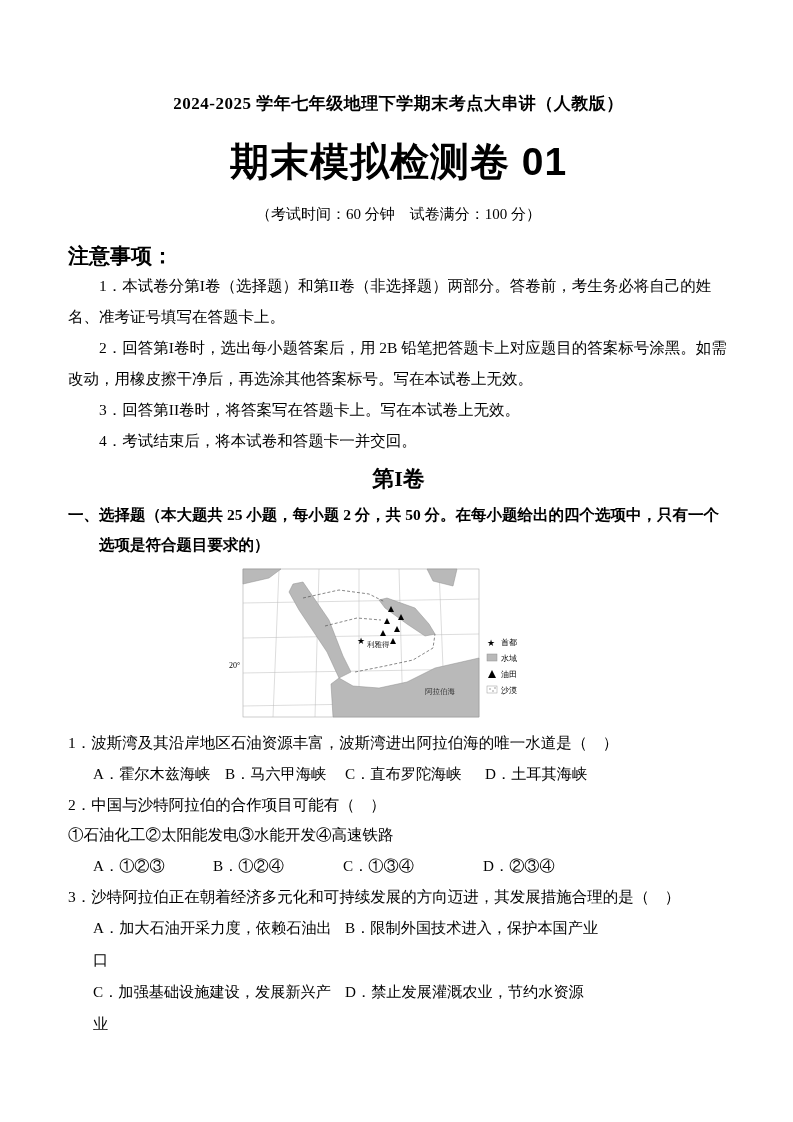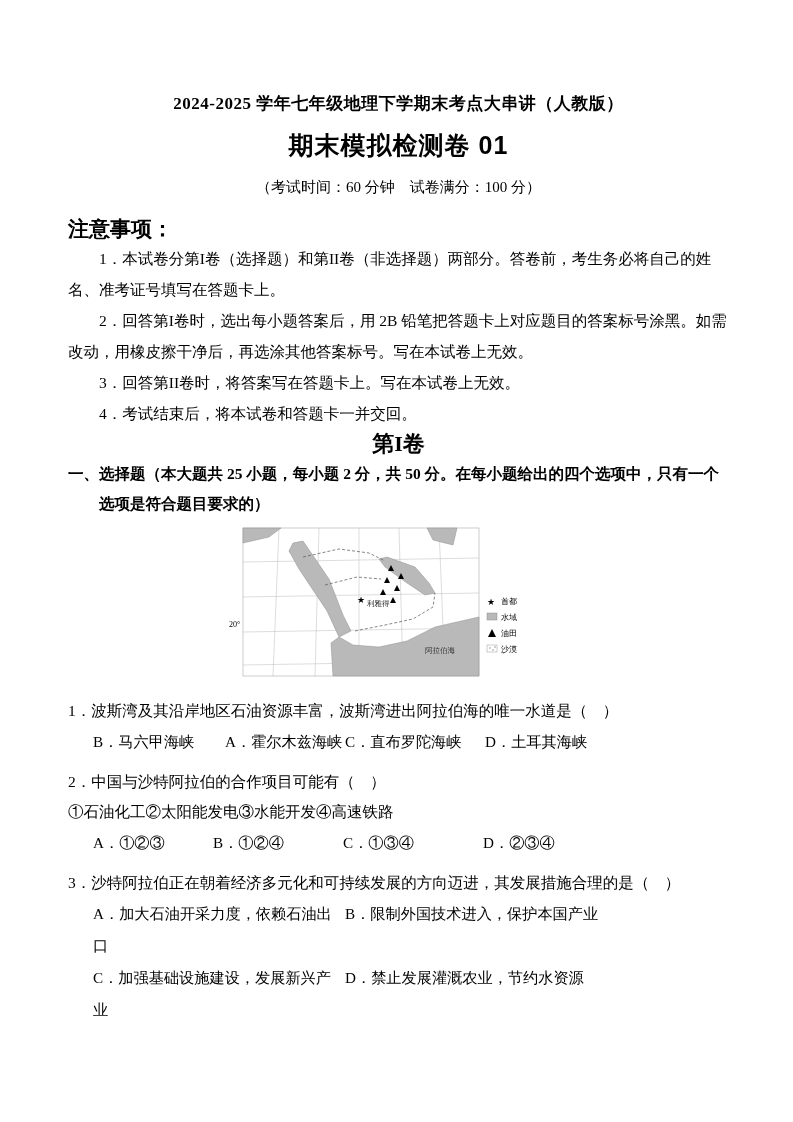--- a/index.html
+++ b/index.html
@@ -4,36 +4,36 @@
 <style>
   * { margin:0; padding:0; box-sizing:border-box; }
   html,body { background:#ffffff; }
   body {
     width:793px; height:1122px; position:relative; overflow:hidden;
     font-family:"Liberation Serif","DejaVu Serif",serif; color:#000;
   }
   .page { position:absolute; inset:0; padding:92px 64px 0 68px; }
 
   .doc-header { text-align:center; font-weight:bold; font-size:17px; letter-spacing:.5px; }
-  .doc-title  { text-align:center; font-weight:bold; font-size:25px; margin-top:14px;
+  .doc-title  { text-align:center; font-weight:bold; font-size:39px; margin-top:20px;
                 font-family:"Liberation Sans","DejaVu Sans",sans-serif; letter-spacing:1px; }
   .doc-subtitle { text-align:center; font-size:15px; margin-top:16px; }
 
   .notice-heading { font-weight:bold; font-size:21px; margin-top:18px; }
   .notice p { font-size:15.5px; line-height:31px; text-indent:2em; }
 
-  .section-title { text-align:center; font-size:22px; font-weight:bold; }
-  .instruction { font-weight:bold; font-size:15.5px; line-height:30px; margin-top:0;
+  .section-title { text-align:center; font-size:22px; font-weight:bold; margin-top:8px; }
+  .instruction { font-weight:bold; font-size:15.5px; line-height:30px; margin-top:6px;
                  padding-left:2em; text-indent:-2em; }
   .intro { font-size:15.5px; line-height:34px; text-indent:2em; margin-top:6px; }
 
   .map-figure { width:340px; margin:8px auto 0 auto; }
   .map-figure svg { display:block; }
 
-  .question { margin-top:9px; }
+  .question { margin-top:0; }
   .stem { font-size:15.5px; line-height:30px; }
   .subline { font-size:15.5px; line-height:30px; }
   .opts-row { display:flex; margin-left:25px; font-size:15.2px; line-height:32px; }
   .opts-row.q1 span:nth-child(1){ width:132px; }
   .opts-row.q1 span:nth-child(2){ width:120px; }
   .opts-row.q1 span:nth-child(3){ width:140px; }
   .opts-row.q2 span:nth-child(1){ width:120px; }
   .opts-row.q2 span:nth-child(2){ width:130px; }
   .opts-row.q2 span:nth-child(3){ width:140px; }
   .opts-row.q3 span:nth-child(1){ width:252px; }
@@ -120,22 +120,22 @@
         <circle cx="264" cy="123" r="0.7" fill="#777777"></circle>
         <circle cx="266" cy="120" r="0.7" fill="#777777"></circle>
         <text x="272" y="125" font-size="8">沙漠</text>
       </g>
     </svg>
   </div>
 
   <div class="question">
     <div class="stem">1．波斯湾及其沿岸地区石油资源丰富，波斯湾进出阿拉伯海的唯一水道是（　）</div>
     <div class="opts-row q1">
+      <span>A．霍尔木兹海峡</span>
       <span>B．马六甲海峡</span>
-      <span>A．霍尔木兹海峡</span>
       <span>C．直布罗陀海峡</span>
       <span>D．土耳其海峡</span>
     </div>
   </div>
 
   <div class="question">
     <div class="stem">2．中国与沙特阿拉伯的合作项目可能有（　）</div>
     <div class="subline">①石油化工②太阳能发电③水能开发④高速铁路</div>
     <div class="opts-row q2">
       <span>A．①②③</span>

